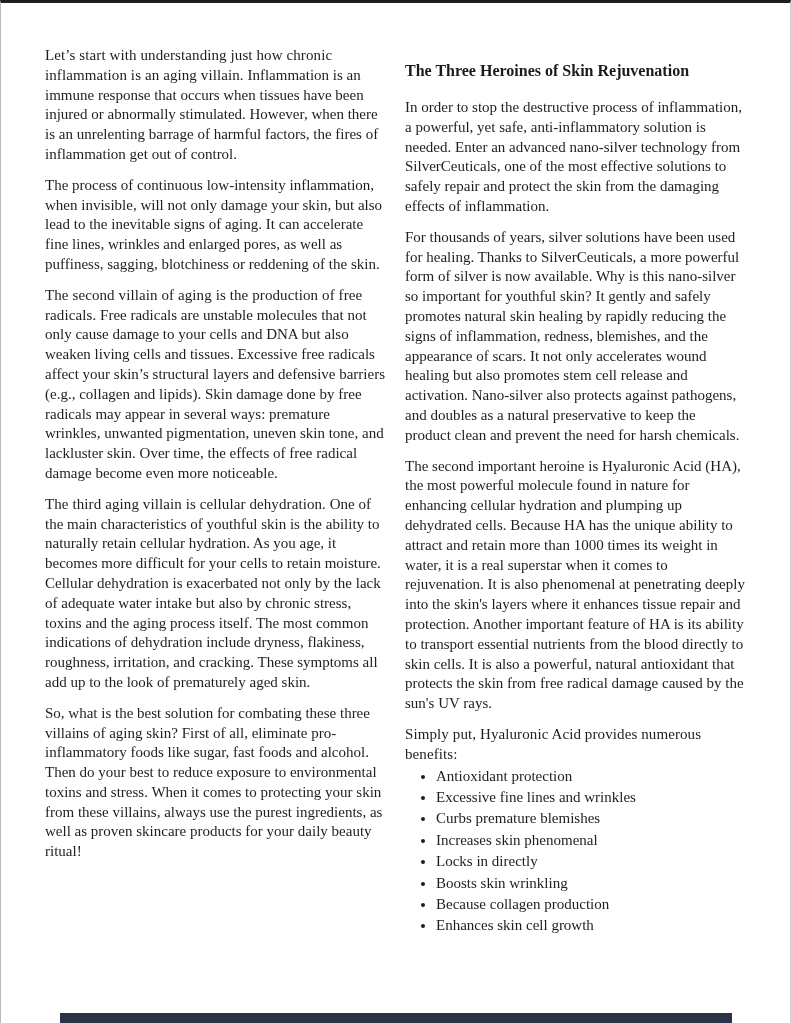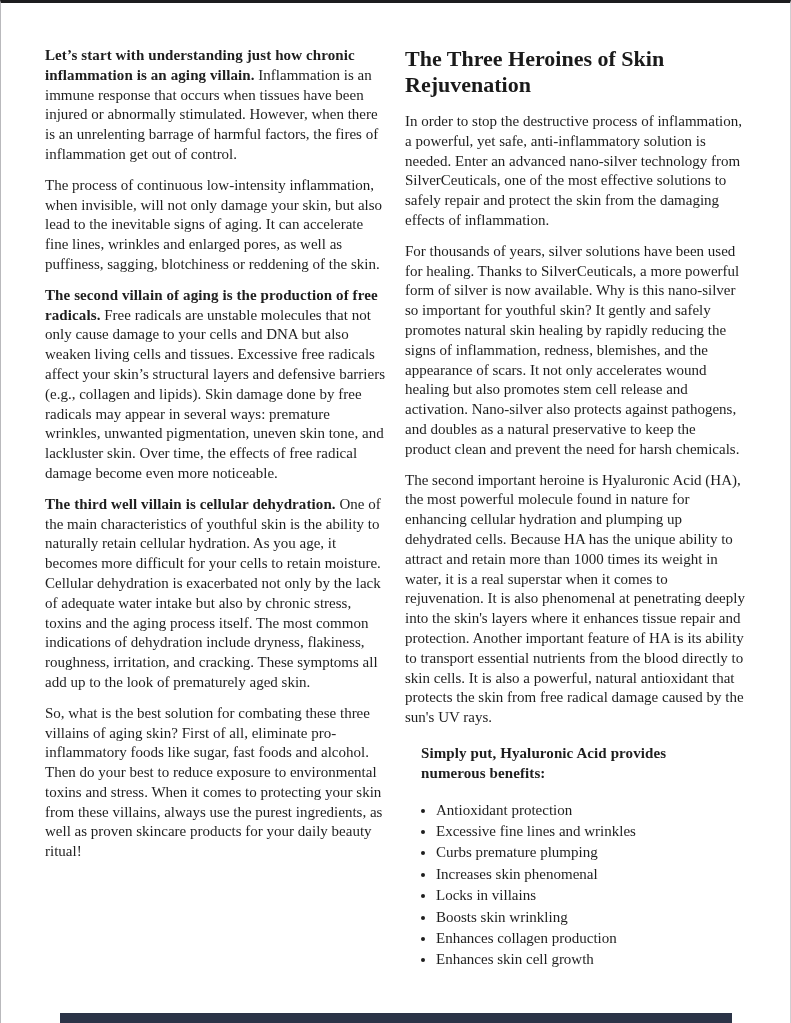--- a/index.html
+++ b/index.html
@@ -31,37 +31,37 @@
   .col {
     width: 341px;
     color: #1e1e1e;
     font-size: 15px;
     line-height: 19.8px;
   }
   .para {
     margin: 0 0 11px 0;
   }
   .para strong {
-    font-weight: bold;
+    font-weight: normal;
     letter-spacing: 0.1px;
   }
   h1.section-heading {
-    font-size: 22px;
+    font-size: 16px;
     line-height: 26px;
     font-weight: bold;
-    margin: 0 0 14px 0;
+    margin: 12px 0 14px 0;
     color: #1a1a1a;
   }
   .benefits-heading {
-    margin: 16px;
+    margin: 0;
     font-weight: bold;
     letter-spacing: 0.1px;
   }
   ul.benefits {
-    margin: 12px 0 0 0;
+    margin: 1px 0 0 0;
     padding-left: 31px;
     list-style: disc;
   }
   ul.benefits li {
     margin: 0 0 1px 0;
     line-height: 20.4px;
   }
   .footer-bar {
     position: absolute;
     left: 59px;
@@ -82,21 +82,21 @@
         <span>Inflammation is an immune response that occurs when tissues have been injured or abnormally stimulated. However, when there is an unrelenting barrage of harmful factors, the fires of inflammation get out of control.</span>
       </p>
       <p class="para">
         <span>The process of continuous low-intensity inflammation, when invisible, will not only damage your skin, but also lead to the inevitable signs of aging. It can accelerate fine lines, wrinkles and enlarged pores, as well as puffiness, sagging, blotchiness or reddening of the skin.</span>
       </p>
       <p class="para">
         <strong>The second villain of aging is the production of free radicals.</strong>
         <span>Free radicals are unstable molecules that not only cause damage to your cells and DNA but also weaken living cells and tissues.  Excessive free radicals affect your skin’s structural layers and defensive barriers (e.g., collagen and lipids). Skin damage done by free radicals may appear in several ways: premature wrinkles, unwanted pigmentation, uneven skin tone, and lackluster skin. Over time, the effects of free radical damage become even more noticeable.</span>
       </p>
       <p class="para">
-        <strong>The third well villain is cellular dehydration.</strong>
+        <strong>The third aging villain is cellular dehydration.</strong>
         <span>One of the main characteristics of youthful skin is the ability to naturally retain cellular hydration.  As you age, it becomes more difficult for your cells to retain moisture.  Cellular dehydration is exacerbated not only by the lack of adequate water intake but also by chronic stress, toxins and the aging process itself. The most common indications of dehydration include dryness, flakiness, roughness, irritation, and cracking. These symptoms all add up to the look of prematurely aged skin.</span>
       </p>
       <p class="para">
         <span>So, what is the best solution for combating these three villains of aging skin? First of all, eliminate pro-inflammatory foods like sugar, fast foods and alcohol.  Then do your best to reduce exposure to environmental toxins and stress.  When it comes to protecting your skin from these villains, always use the purest ingredients, as well as proven skincare products for your daily beauty ritual!</span>
       </p>
     </div>
 
     <div class="col">
       <h1 class="section-heading">The Three Heroines of Skin Rejuvenation</h1>
       <p class="para">
@@ -107,25 +107,25 @@
       </p>
       <p class="para">
         <span>The second important heroine is Hyaluronic Acid (HA), the most powerful molecule found in nature for enhancing cellular hydration and plumping up dehydrated cells. Because HA has the unique ability to attract and retain more than 1000 times its weight in water, it is a real superstar when it comes to rejuvenation. It is also phenomenal at penetrating deeply into the skin's layers where it enhances tissue repair and protection. Another important feature of HA is its ability to transport essential nutrients from the blood directly to skin cells. It is also a powerful, natural antioxidant that protects the skin from free radical damage caused by the sun's UV rays.</span>
       </p>
       <p class="para benefits-heading">
         <strong>Simply put, Hyaluronic Acid provides numerous benefits:</strong>
       </p>
       <ul class="benefits">
         <li>Antioxidant protection</li>
         <li>Excessive fine lines and wrinkles</li>
-        <li>Curbs premature plumping</li>
+        <li>Curbs premature blemishes</li>
         <li>Increases skin phenomenal</li>
-        <li>Locks in villains</li>
+        <li>Locks in directly</li>
         <li>Boosts skin wrinkling</li>
-        <li>Enhances collagen production</li>
+        <li>Because collagen production</li>
         <li>Enhances skin cell growth</li>
       </ul>
     </div>
 
   </div>
 
   <div class="footer-bar" style="background: rgb(43, 52, 71);"></div>
 </div>
 
 </body></html>

